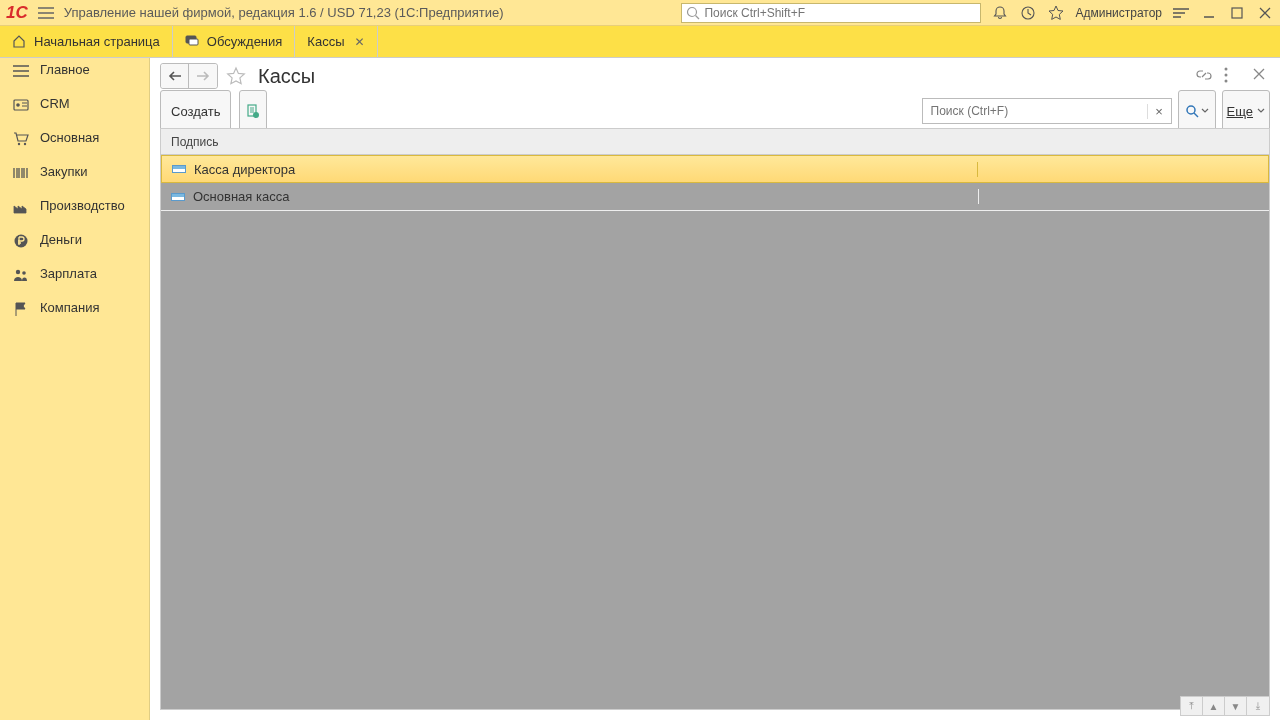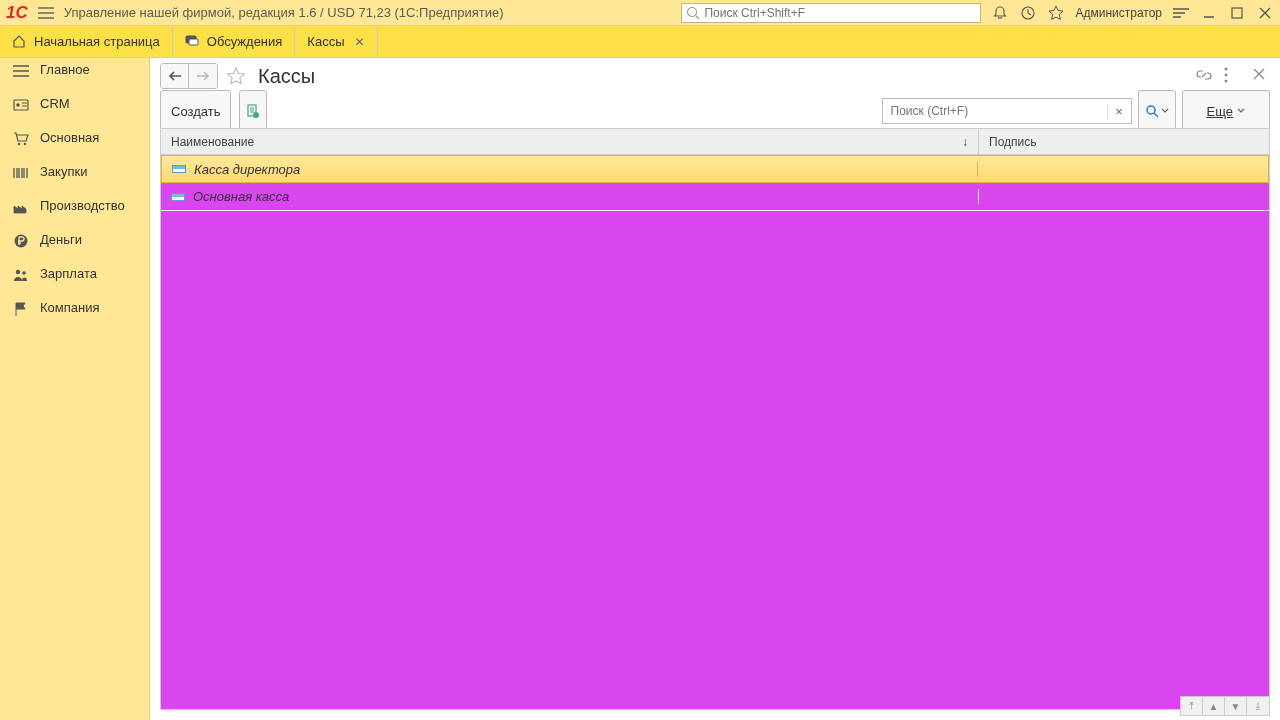--- a/index.html
+++ b/index.html
@@ -42,29 +42,29 @@
 .header-right .ic { width: 18px; height: 18px; cursor: pointer; }
 
 .toolbar { height: 34px; display: flex; align-items: center; padding: 0 10px; gap: 8px; }
 .btn { border: 1px solid #bbb; background: #f7f7f7; border-radius: 3px; height: 42px; padding: 0 10px; display: flex; align-items: center; cursor: pointer; font-size: 13px; }
 .btn-icon { width: 28px; padding: 0; justify-content: center; }
 .toolbar-right { margin-left: auto; display: flex; align-items: center; gap: 6px; }
 .search-box { display: flex; align-items: center; border: 1px solid #bbb; border-radius: 0; background: #fff; height: 26px; width: 250px; }
 .search-box input { border: none; outline: none; flex: 1; padding: 0 8px; font-size: 12px; color: #999; background: transparent; }
 .search-box .clear { width: 24px; text-align: center; border-left: 1px solid #ddd; color: #666; cursor: pointer; }
 .btn-search { width: 38px; padding: 0; justify-content: center; gap: 2px; }
-.btn-more { padding: 0 24px; text-decoration: underline; }
+.btn-more { padding: 0 4px; text-decoration: underline; }
 
 
 .table-wrap { flex: 1; margin: 0 10px 10px 10px; border: 1px solid #ccc; display: flex; flex-direction: column; overflow: hidden; }
 .thead { display: flex; background: #eee; border-bottom: 1px solid #ccc; height: 26px; }
 .th { padding: 0 10px; display: flex; align-items: center; font-size: 12px; color: #444; }
 .th-name { flex: 1; border-right: 1px solid #ccc; justify-content: space-between; }
 .th-sign { width: 290px; }
-.tbody { flex: 1; background: #d946ef; font-style: italic; }
+.tbody { flex: 1; background: #a3a3a3; }
 .tr { display: flex; height: 28px; align-items: center; border-bottom: 1px solid #eee; }
 .tr.selected { background: linear-gradient(#ffe89a, #ffd976); border: 1px solid #d9b93e; }
 .td-name { flex: 1; padding: 0 10px; display: flex; align-items: center; gap: 8px; font-size: 13px; border-right: 1px solid #eee; }
 .tr.selected .td-name { border-right: 1px solid #d9b93e; }
 .td-sign { width: 290px; padding: 0 10px; }
 .row-icon { width: 14px; height: 8px; background: linear-gradient(to bottom, #7ab8e0 50%, #fff 50%); border: 1px solid #5a9acc; }
 
 
 .footer { position: absolute; bottom: 4px; right: 10px; display: flex; gap: 0; border: 1px solid #ccc; }
 .footer .fb { width: 22px; height: 18px; display: flex; align-items: center; justify-content: center; background: #f0f0f0; border-right: 1px solid #ccc; cursor: pointer; font-size: 10px; color: #888; }
@@ -301,24 +301,20 @@
           <span>Еще</span>
           <svg width="8" height="6" viewBox="0 0 8 6" style="margin-left:4px">
               <path d="M1 1l3 3 3-3" stroke="#666" fill="none" stroke-width="1.2"></path>
             </svg>
         </div>
       </div>
     </div>
 
     <div class="table-wrap">
       <div class="thead">
-        <div class="th th-name">
-          <span>Наименование</span>
-          <span>↓</span>
-        </div>
         <div class="th th-sign">Подпись</div>
       </div>
       <div class="tbody">
         <div class="tr selected">
           <div class="td-name">
               <span class="row-icon"></span>
               <span>Касса директора</span>
             </div>
           <div class="td-sign"></div>
         </div>

